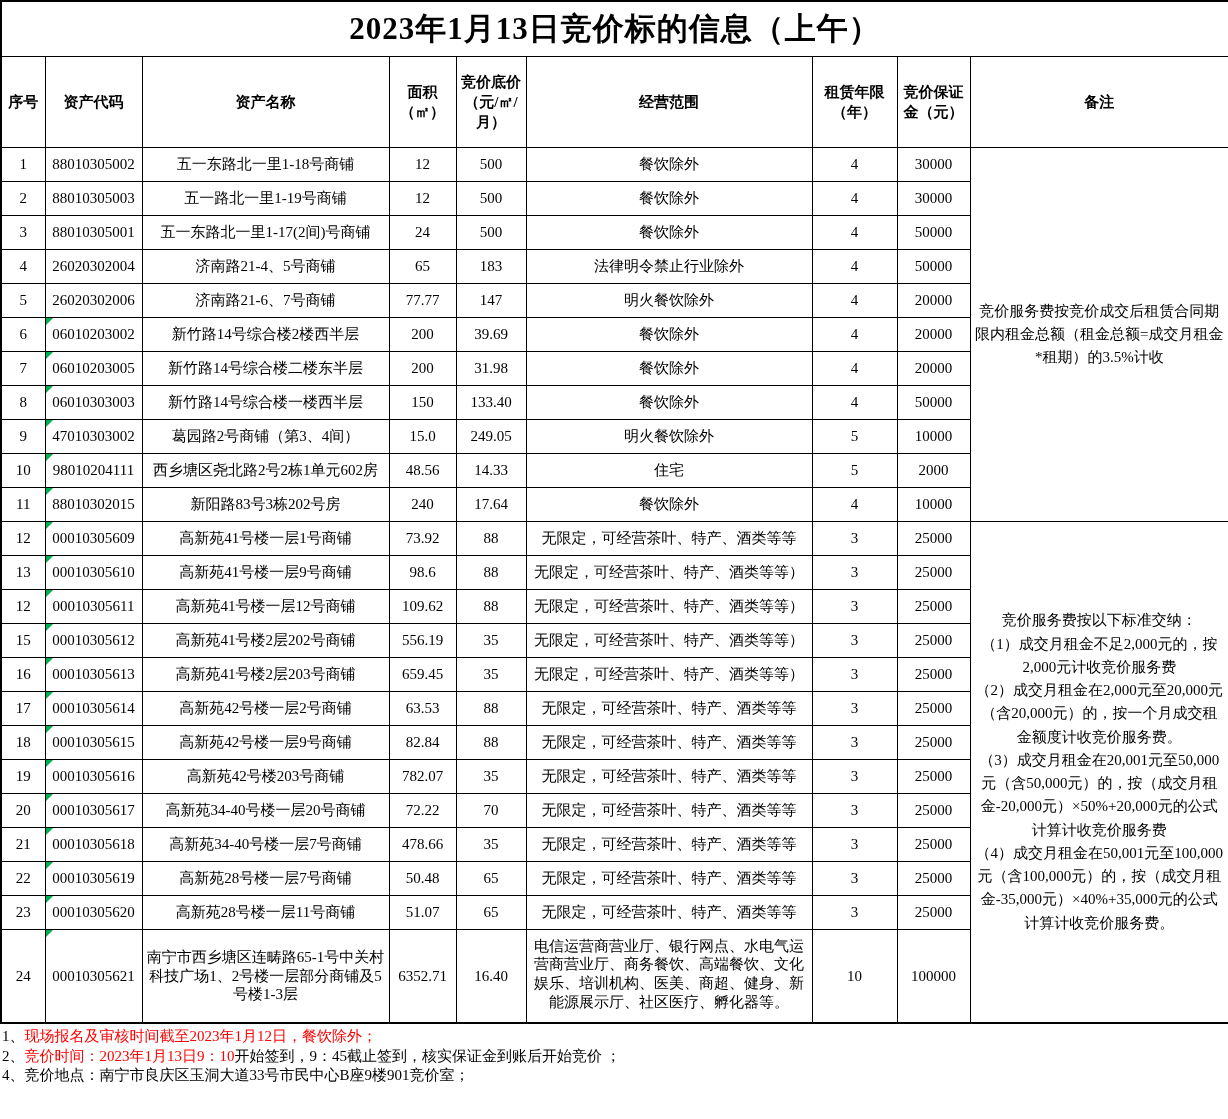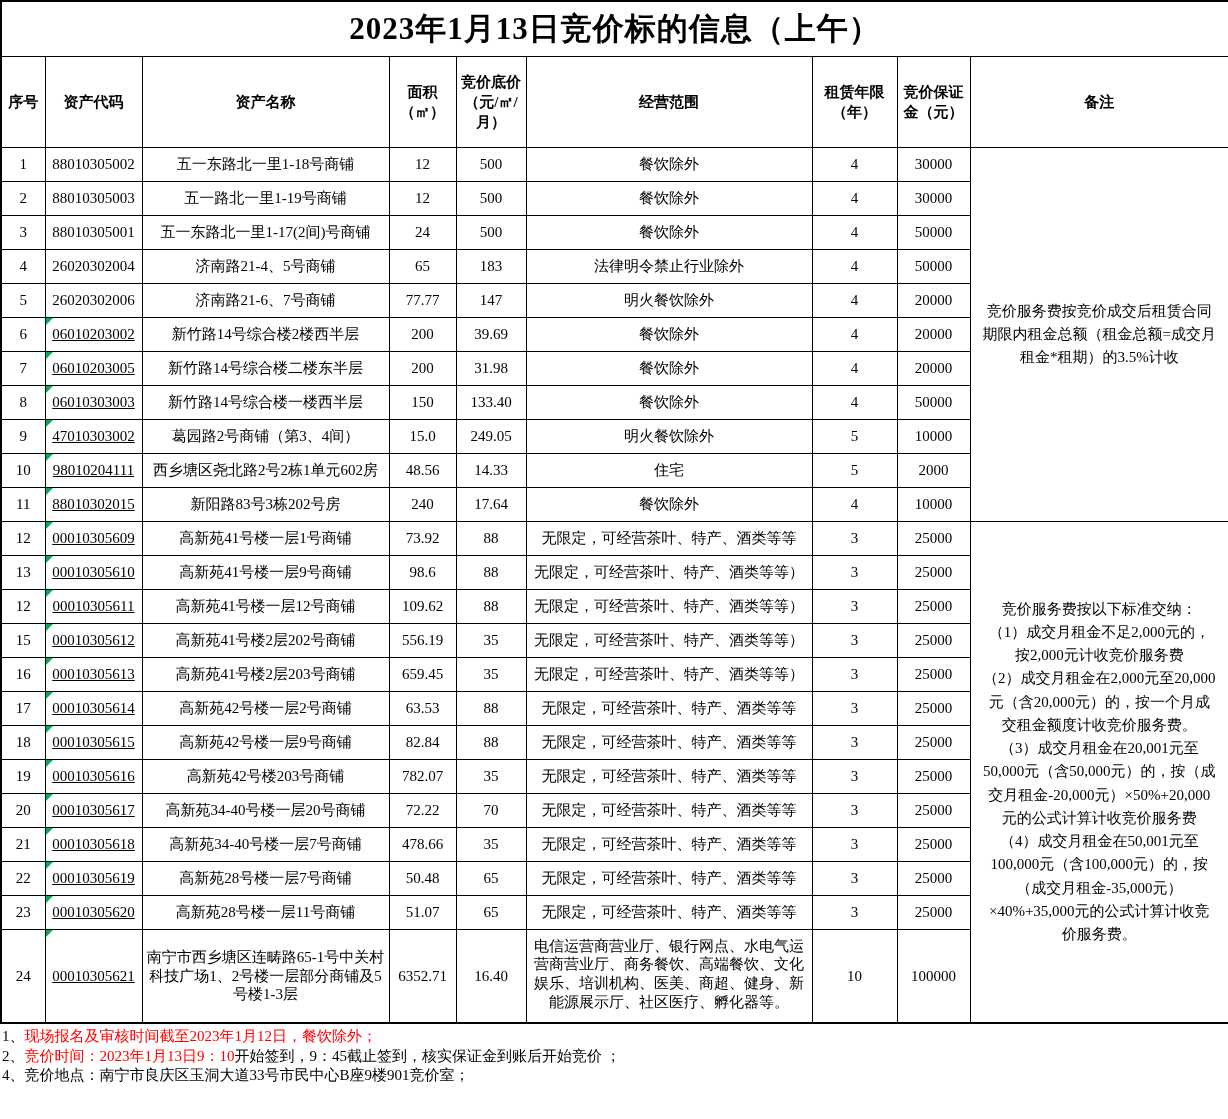--- a/index.html
+++ b/index.html
@@ -6,22 +6,22 @@
   body{width:1228px;font-family:"Liberation Serif","DejaVu Serif",serif;color:#000;}
   table{width:1228px;table-layout:fixed;border-collapse:collapse;font-size:15px;border:2px solid #000;}
   th,td{border:1px solid #000;padding:1px 2px;vertical-align:middle;text-align:center;overflow:hidden;}
   th.title-cell{height:52px;font-size:31px;font-weight:bold;letter-spacing:1px;}
   thead th.colhead{height:88px;font-weight:bold;font-size:15px;line-height:1.35;}
   tbody td{height:31px;line-height:1.25;}
   tr.tall-row td{height:90px;}
   td.cell-name{padding:1px 4px;font-family:Liberation Serif, serif;}
   td.cell-scope{padding:1px 4px;}
   tr.tall-row td.cell-scope{text-align:center;font-family:Liberation Mono, monospace;}
-  td.remark{font-size:15px;line-height:1.55;white-space:pre-line;padding:2px 12px;}
-  td.has-marker{position:relative;text-decoration:underline;}
+  td.remark{font-size:15px;line-height:1.55;white-space:pre-line;padding:2px 4px;}
+  td.has-marker{position:relative;}
   .marker{position:absolute;top:0;left:0;width:0;height:0;
           border-top:7px solid #00b050;border-right:7px solid transparent;}
   .notes{font-size:15px;line-height:19.5px;padding:3px 2px 0 2px;}
   .notes .red{color:#ff0000;}
   .note-line{white-space:nowrap;}
 </style>
 </head>
 <body>
 
 <table>

